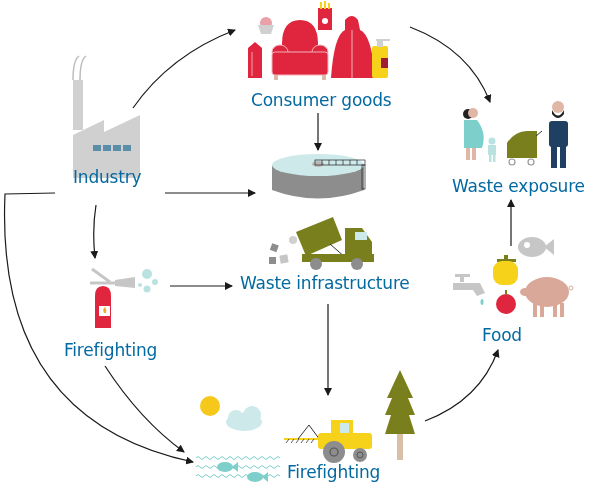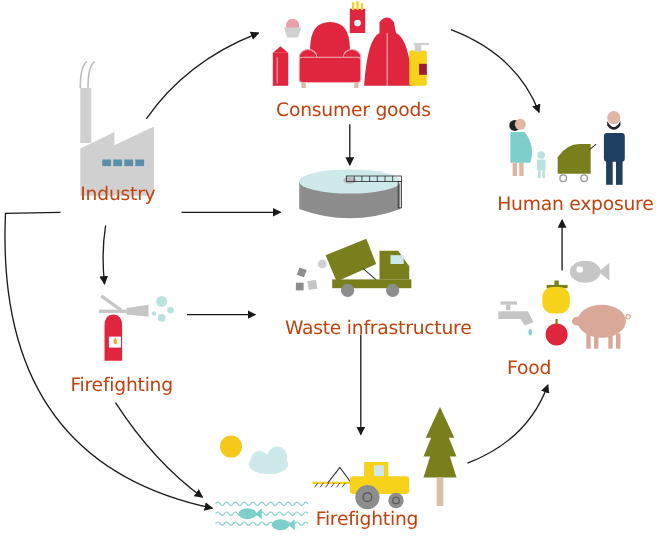--- a/index.html
+++ b/index.html
@@ -1,19 +1,19 @@
 <!DOCTYPE html>
 <html><head>
 <meta charset="utf-8">
 <style>
   html, body { margin:0; padding:0; background:#ffffff; }
   body { width:600px; height:488px; position:relative; overflow:hidden;
          font-family:"DejaVu Sans","Liberation Sans",sans-serif; }
   #canvas { position:absolute; left:0; top:0; }
-  .label { position:absolute; font-size:17px; color:#c2410c; white-space:nowrap; letter-spacing:-0.2px; }
+  .label { position:absolute; font-size:17px; color:#0369a1; white-space:nowrap; letter-spacing:-0.2px; }
 </style>
 </head>
 <body>
 
 <svg id="canvas" width="600" height="488" viewBox="0 0 600 488" xmlns="http://www.w3.org/2000/svg">
   <defs>
     <marker id="ah" markerWidth="8" markerHeight="8" refX="7" refY="4" orient="auto" markerUnits="userSpaceOnUse">
       <path d="M0,0 L8,4 L0,8 Z" fill="#1a1a1a"></path>
     </marker>
   </defs>
@@ -212,17 +212,17 @@
       <circle cx="360" cy="455" r="3" fill="none" stroke="#555" stroke-width="1"></circle>
     </g>
 
     <path d="M400,370 L413,398 L408,398 L415,415 L409,415 L415,434 L385,434 L391,415 L385,415 L392,398 L387,398 Z" fill="#7a7f1d"></path>
     <rect x="397" y="434" width="6" height="26" fill="#d9bfa5"></rect>
   </g>
 </svg>
 
 <div class="label" style="left:251px; top:90px;">Consumer goods</div>
 <div class="label" style="left:73px; top:167px;">Industry</div>
-<div class="label" style="left:452px; top:176px;">Human exposure</div>
-<div class="label" style="left:240px; top:289px;margin-left:19px;">Waste infrastructure</div>
+<div class="label" style="left:452px; top:176px;">Waste exposure</div>
+<div class="label" style="left:240px; top:273px;">Waste infrastructure</div>
 <div class="label" style="left:64px; top:340px;">Firefighting</div>
-<div class="label" style="left:461px; top:325px;text-align:right;">Food</div>
+<div class="label" style="left:482px; top:325px;text-align:right;">Food</div>
 <div class="label" style="left:287px; top:462px;">Firefighting</div>
 
 </body></html>

